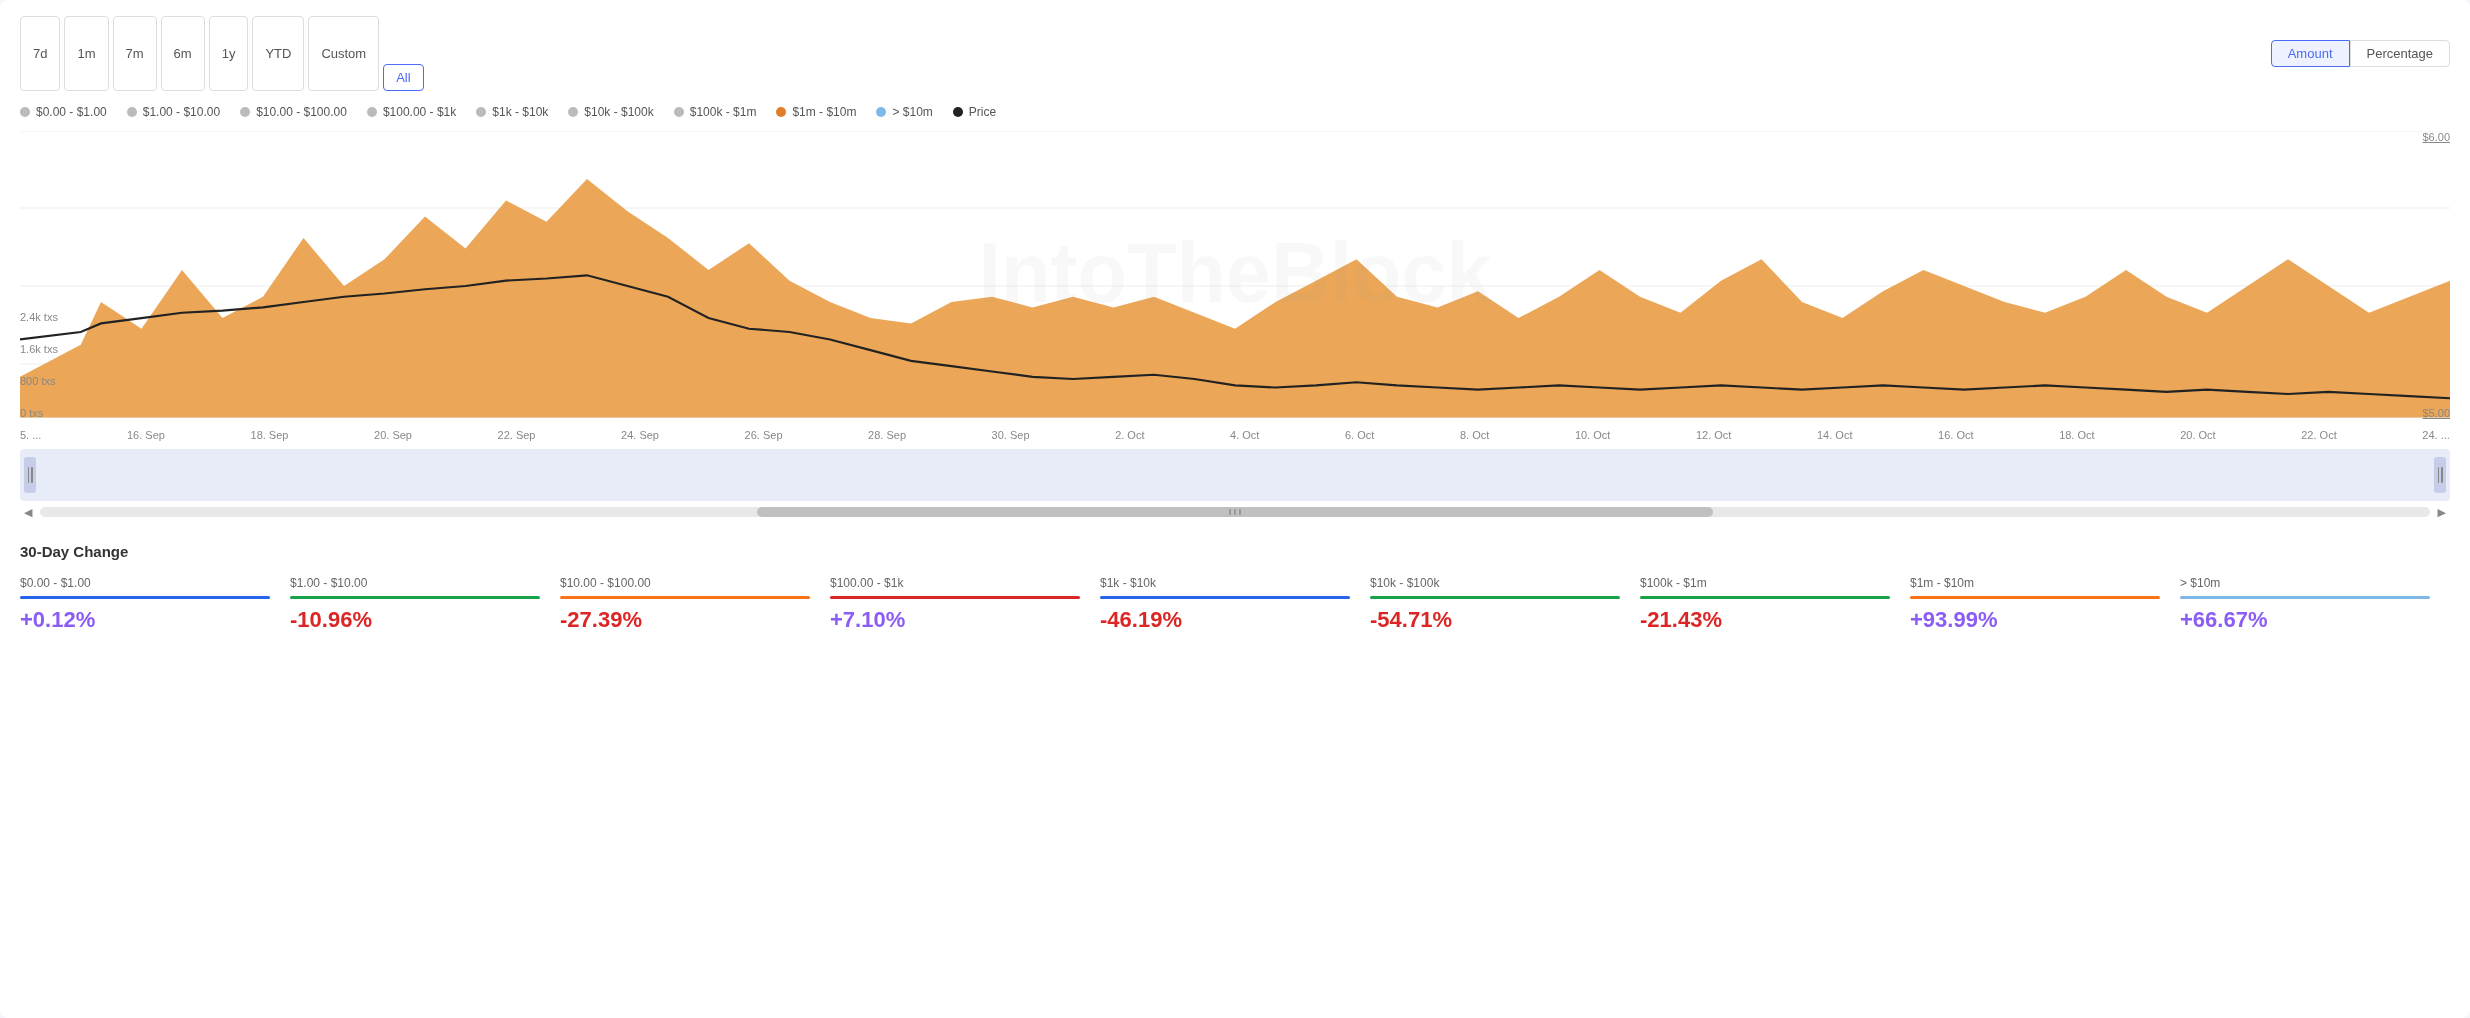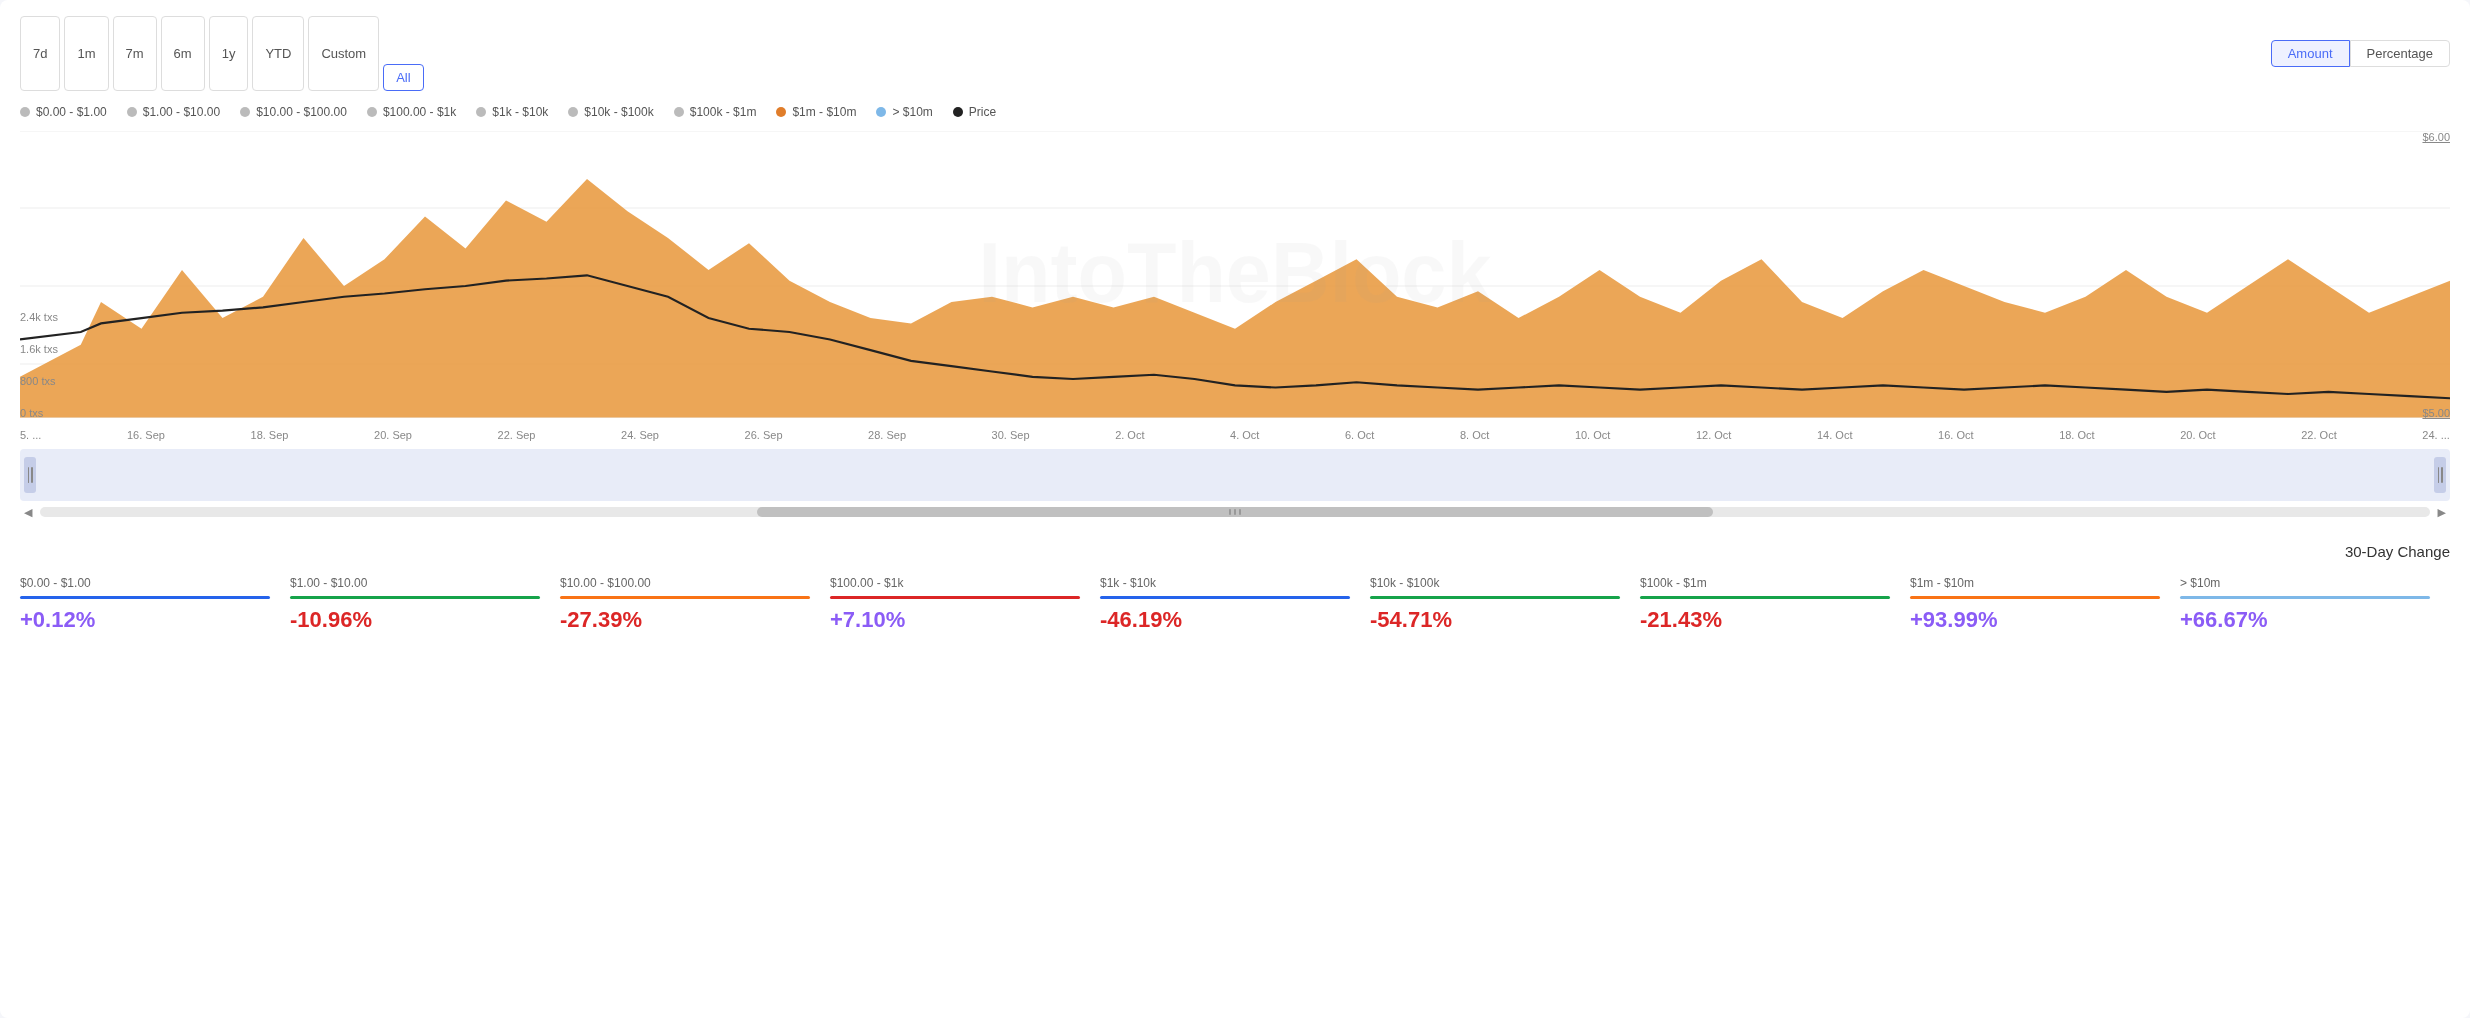--- a/index.html
+++ b/index.html
@@ -190,24 +190,23 @@
       background: #888;
       border-radius: 1px;
     }
 
     
     .change-section {
       margin-top: 24px;
     }
     .change-title {
       font-size: 15px;
-      font-weight: 400;
+      font-weight: 700;
       color: #333;
       margin-bottom: 16px;
-      text-align: right;
     }
     .change-grid {
       display: flex;
       gap: 0;
     }
     .change-item {
       flex: 1;
       padding-right: 20px;
     }
     .change-label {

